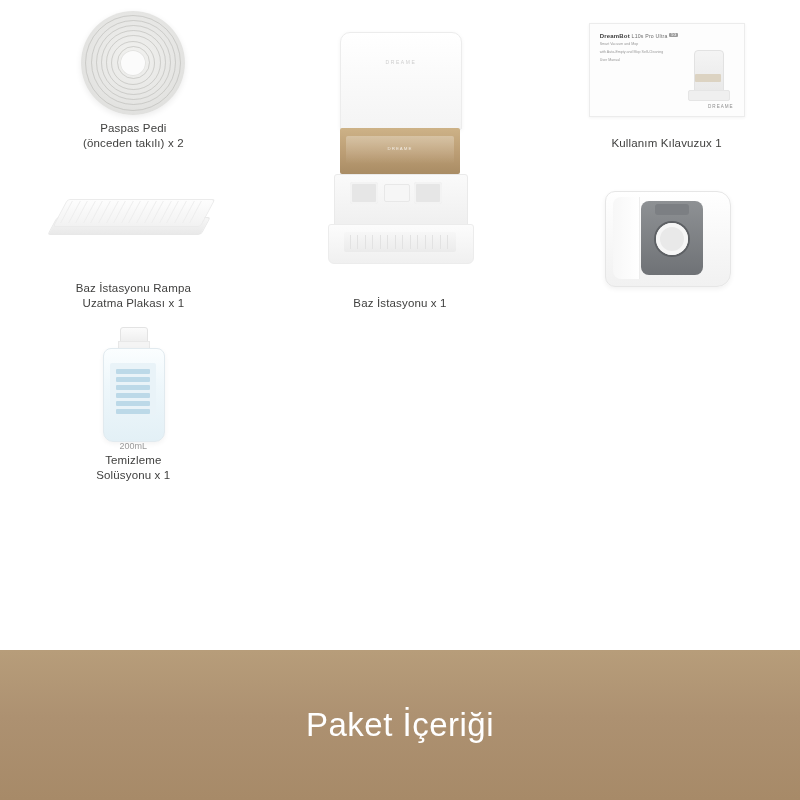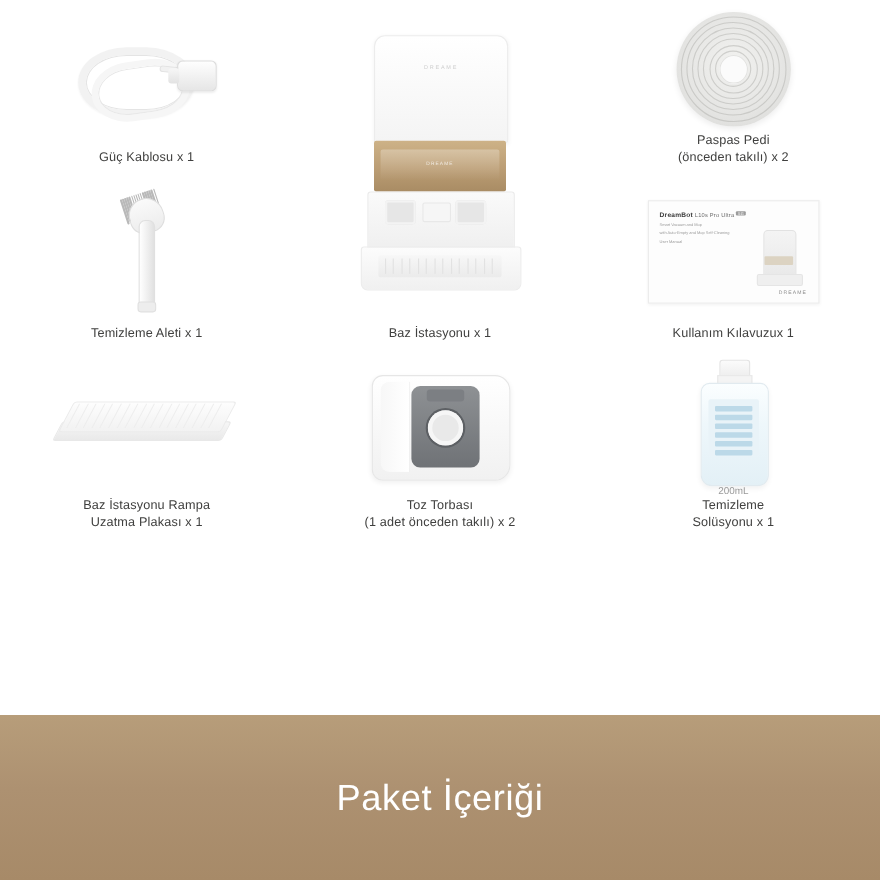--- a/index.html
+++ b/index.html
@@ -426,31 +426,20 @@
     border-radius: 50%; background: rgba(0,0,0,.05); filter: blur(1px);
   }
 </style>
 </head>
 <body>
 
 <div class="sheet">
 
   <div class="grid">
 
-    <div class="cell">
-      <div class="art">
-        <div class="cable-wrap">
-          <div class="cable-coil"></div>
-          <div class="cable-coil2"></div>
-          <div class="cable-tail"></div>
-          <div class="cable-plug"></div>
-        </div>
-      </div>
-      <div class="caption">Güç Kablosu x 1</div>
-    </div>
 
     <div class="cell cell-basestation">
       <div class="art">
         <div class="station-wrap">
           <div class="st-top">
             <div class="st-brand">DREAME</div>
           </div>
           <div class="st-gold">
             <div class="st-goldtext">DREAME</div>
           </div>
@@ -495,48 +484,20 @@
               <i style="left:40.4px;top:40.4px;right:40.4px;bottom:40.4px;width:auto;height:auto;"></i>
               <i style="left:45.6px;top:45.6px;right:45.6px;bottom:45.6px;width:auto;height:auto;"></i>
             </div>
           <div class="mop-center"></div>
         </div>
       </div>
       <div class="caption">Paspas Pedi
 (önceden takılı) x 2</div>
     </div>
 
-    <div class="cell">
-      <div class="art">
-        <div class="brush-wrap">
-          <div class="brush-bristles" id="brush-bristles">
-              <i style="left:1px; height:23.6px;"></i>
-              <i style="left:3.1px; height:22.4px;"></i>
-              <i style="left:5.2px; height:21.2px;"></i>
-              <i style="left:7.300000000000001px; height:20px;"></i>
-              <i style="left:9.4px; height:18.8px;"></i>
-              <i style="left:11.5px; height:17.6px;"></i>
-              <i style="left:13.600000000000001px; height:16.4px;"></i>
-              <i style="left:15.700000000000001px; height:15.2px;"></i>
-              <i style="left:17.8px; height:14px;"></i>
-              <i style="left:19.900000000000002px; height:15.2px;"></i>
-              <i style="left:22px; height:16.4px;"></i>
-              <i style="left:24.1px; height:17.6px;"></i>
-              <i style="left:26.200000000000003px; height:18.8px;"></i>
-              <i style="left:28.3px; height:20px;"></i>
-              <i style="left:30.400000000000002px; height:21.2px;"></i>
-              <i style="left:32.5px; height:22.4px;"></i>
-            </div>
-          <div class="brush-head"></div>
-          <div class="brush-handle"></div>
-          <div class="brush-tip"></div>
-        </div>
-      </div>
-      <div class="caption">Temizleme Aleti x 1</div>
-    </div>
 
 
     <div class="cell">
       <div class="art">
         <div class="manual">
           <div class="m-brand">
             <b>DreamBot</b>
             <span>L10s Pro Ultra</span>
             <span class="m-tag">5G</span>
           </div>
@@ -589,22 +550,20 @@
     <div class="cell">
       <div class="art">
         <div class="bag-wrap">
           <div class="bag-body"></div>
           <div class="bag-fold"></div>
           <div class="bag-plate"></div>
           <div class="bag-tab"></div>
           <div class="bag-hole"></div>
         </div>
       </div>
-      <div class="caption">Toz Torbası
-(1 adet önceden takılı) x 2</div>
     </div>
 
 
     <div class="cell">
       <div class="art">
         <div class="bottle-wrap">
           <div class="bottle-cap"></div>
           <div class="bottle-neck"></div>
           <div class="bottle-body"></div>
           <div class="bottle-label" id="bottle-label">

